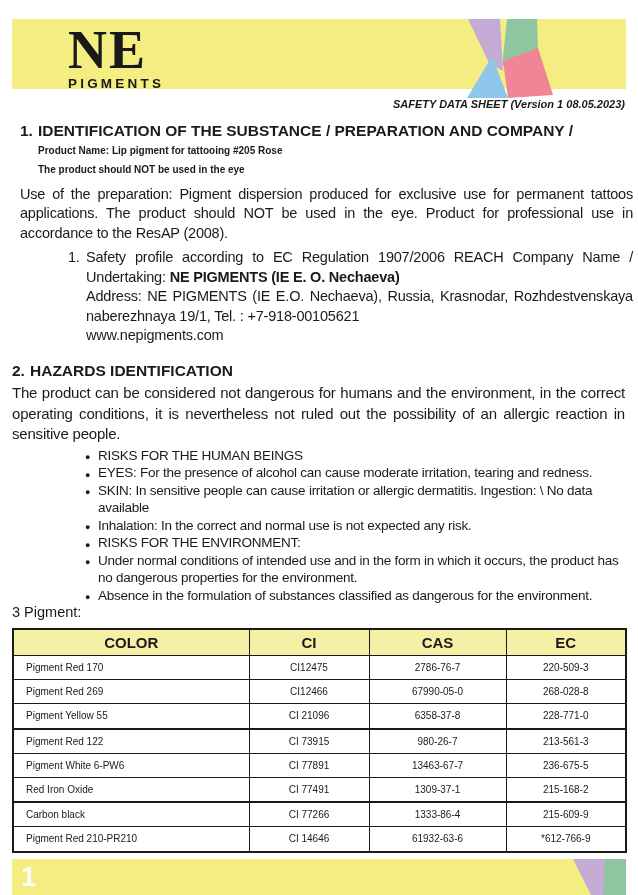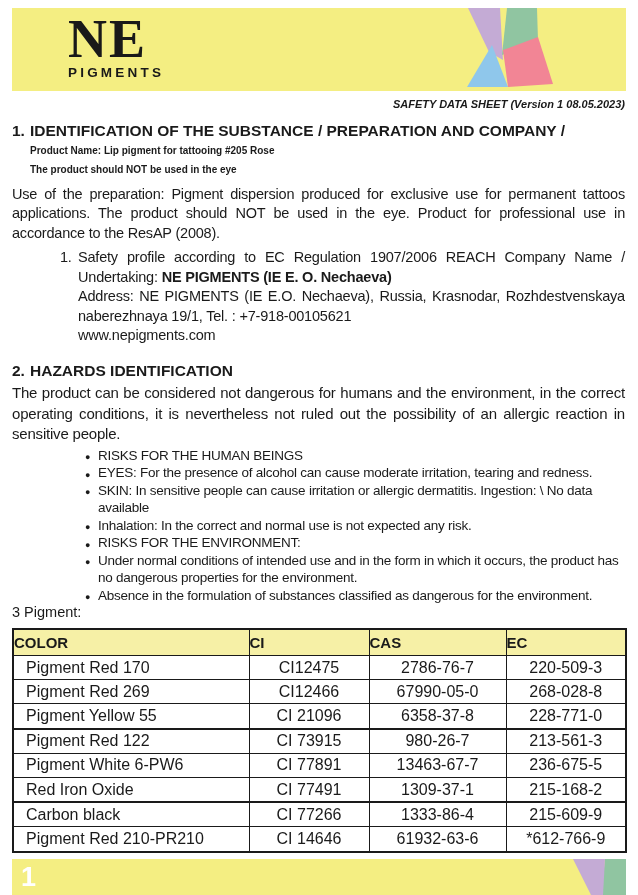--- a/index.html
+++ b/index.html
@@ -2,21 +2,21 @@
 <html style="--band-yellow: #F4EE82; --table-header-yellow: #F6F0A6; --decor-lavender: #C4ABD5; --decor-green: #90C5A1; --decor-blue: #8FC7EB; --decor-pink: #F28595; --text-black: #1A1A1A;"><head>
 <meta charset="utf-8">
 <style>
   html,body{margin:0;padding:0;}
   body{
     width:638px;height:895px;position:relative;overflow:hidden;background:#ffffff;
     font-family:"Liberation Sans","DejaVu Sans",sans-serif;color:#1a1a1a;
     -webkit-font-smoothing:antialiased;
   }
   .band{position:absolute;left:12px;width:614px;background:var(--band-yellow,#F4EE82);}
-  .header-band{top:8px;height:83px;}
+  .header-band{top:19px;height:70px;}
   .footer-band{top:859px;height:36px;}
   
   .logo{position:absolute;left:56px;top:6px;}
   .logo-ne{
     font-family:"Liberation Serif","DejaVu Serif",serif;font-weight:700;
     font-size:54px;line-height:50px;letter-spacing:2px;color:#191919;
   }
   .logo-pigments{
     font-weight:700;font-size:13.5px;letter-spacing:3.2px;color:#191919;margin-top:1px;
   }
@@ -33,21 +33,21 @@
   .fshape-green{background:var(--decor-green,#90C5A1);clip-path:polygon(593px 0,614px 0,614px 36px,589px 36px);}
   .fshape-lavender{background:var(--decor-lavender,#C4ABD5);clip-path:polygon(561px 0,593px 0,591px 36px,579px 36px);}
   .page-number{
     position:absolute;left:9px;top:3px;color:#ffffff;font-weight:700;font-size:27px;
   }
   
   .doc-title{
     position:absolute;top:98px;right:13px;font-size:11px;font-weight:700;font-style:italic;
   }
   
-  .sec1{position:absolute;left:12px;top:121px;width:613px;}
+  .sec1{position:absolute;left:20px;top:121px;width:613px;}
   .h-line{font-size:15.5px;font-weight:700;line-height:19.5px;}
   .h-num{display:inline-block;width:18px;}
   .h-indent{padding-left:18px;}
   .sub-bold{font-size:10px;font-weight:700;line-height:19.5px;padding-left:18px;}
   .para{
     font-size:14.5px;line-height:19.5px;letter-spacing:-0.2px;text-align:justify;margin:5px 0 0 0;
   }
   .reach{margin:5px 0 0 48px;padding-left:18px;font-size:14.5px;line-height:19.5px;letter-spacing:-0.2px;}
   .reach p{margin:0;text-align:justify;}
   .reach p.first{text-indent:-18px;}
@@ -65,24 +65,24 @@
     content:"\25CF";position:absolute;left:73px;top:2.5px;font-size:9px;color:#1a1a1a;
   }
   .pigment-label{position:absolute;left:12px;top:604px;font-size:14.5px;}
   
   table.pigments{
     position:absolute;left:12px;top:628px;width:613px;border-collapse:collapse;table-layout:fixed;
     border:2px solid #1a1a1a;
   }
   table.pigments th{
     background:var(--table-header-yellow,#F6F0A6);font-size:15px;font-weight:700;
-    border:1px solid #1a1a1a;height:25px;text-align:left;padding:0;
+    border:1px solid #1a1a1a;height:25px;text-align:center;padding:0;
   }
   table.pigments td{
-    font-size:16px;border:1px solid #1a1a1a;height:23.2px;padding:0;text-align:center;
+    font-size:10px;border:1px solid #1a1a1a;height:23.2px;padding:0;text-align:center;
   }
   table.pigments td.c-color{text-align:left;padding-left:12px;}
   table.pigments tbody tr:nth-child(4) td,
   table.pigments tbody tr:nth-child(7) td{border-top-width:2px;}
   a.site{color:#1a1a1a;text-decoration:none;}
 </style>
 </head>
 <body>
 
 <div class="band header-band">

